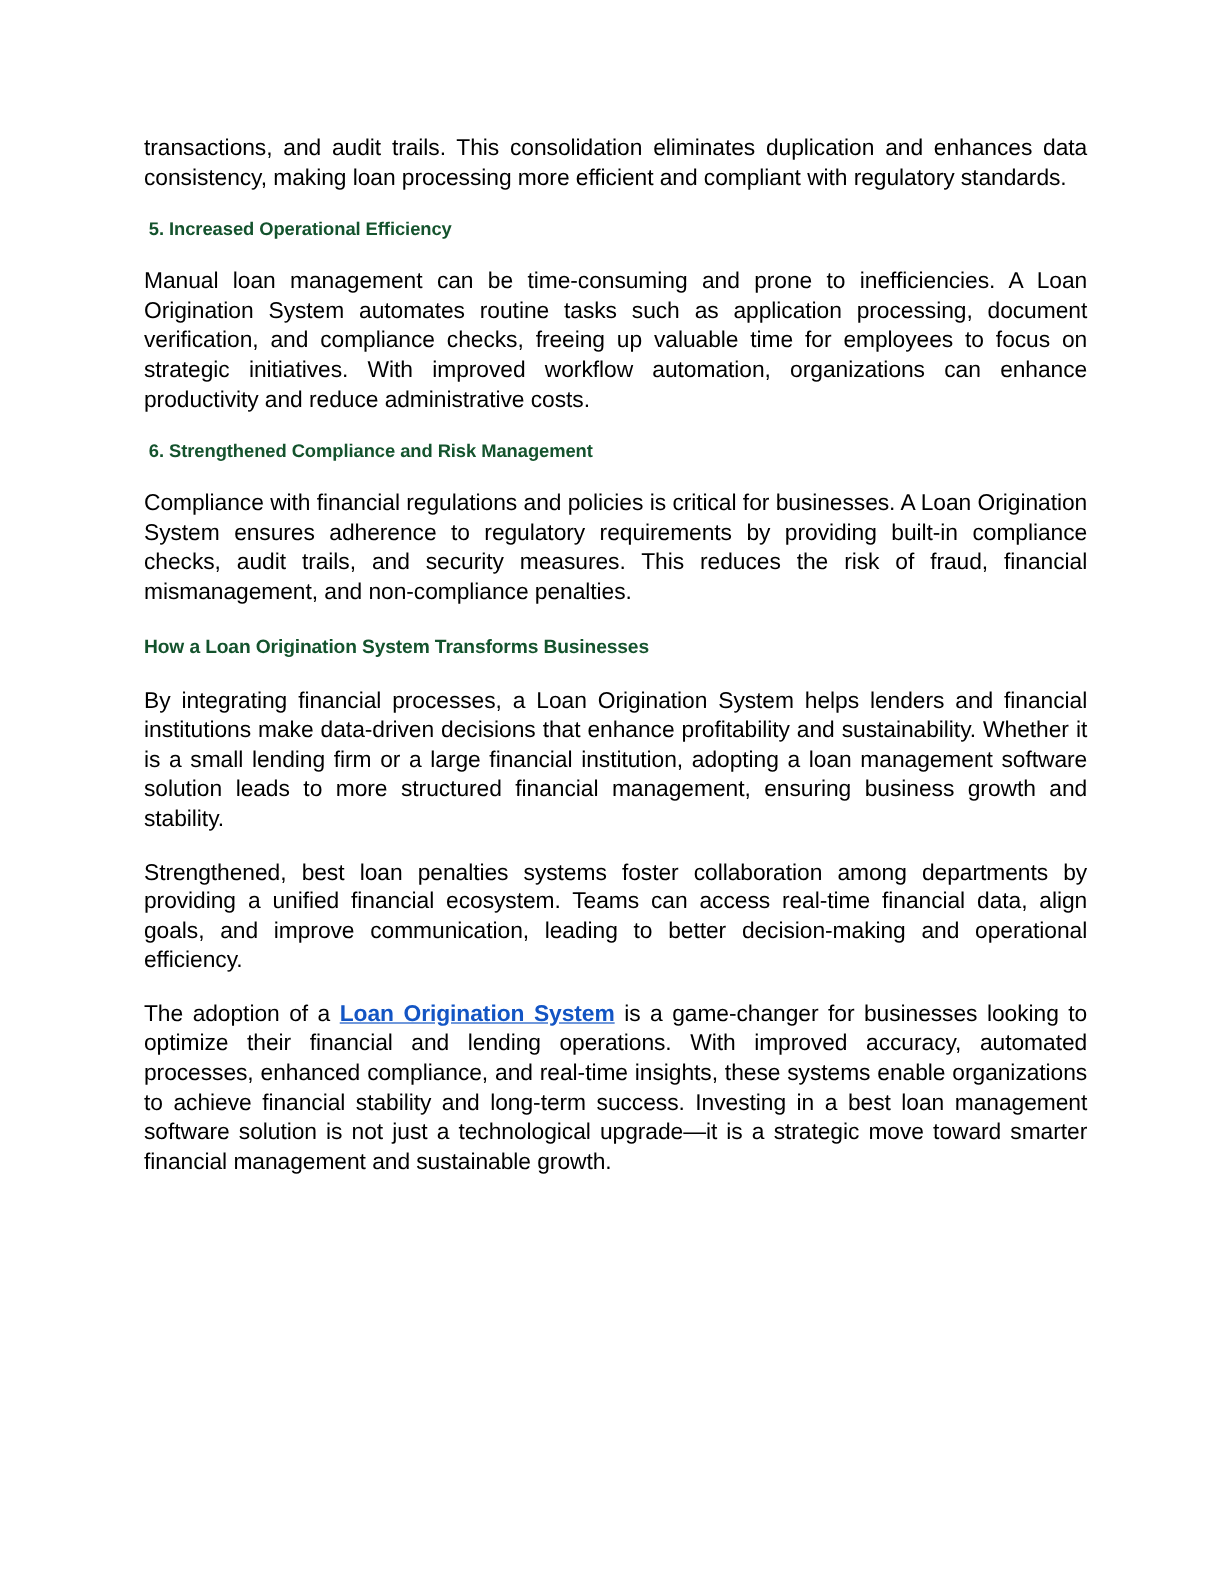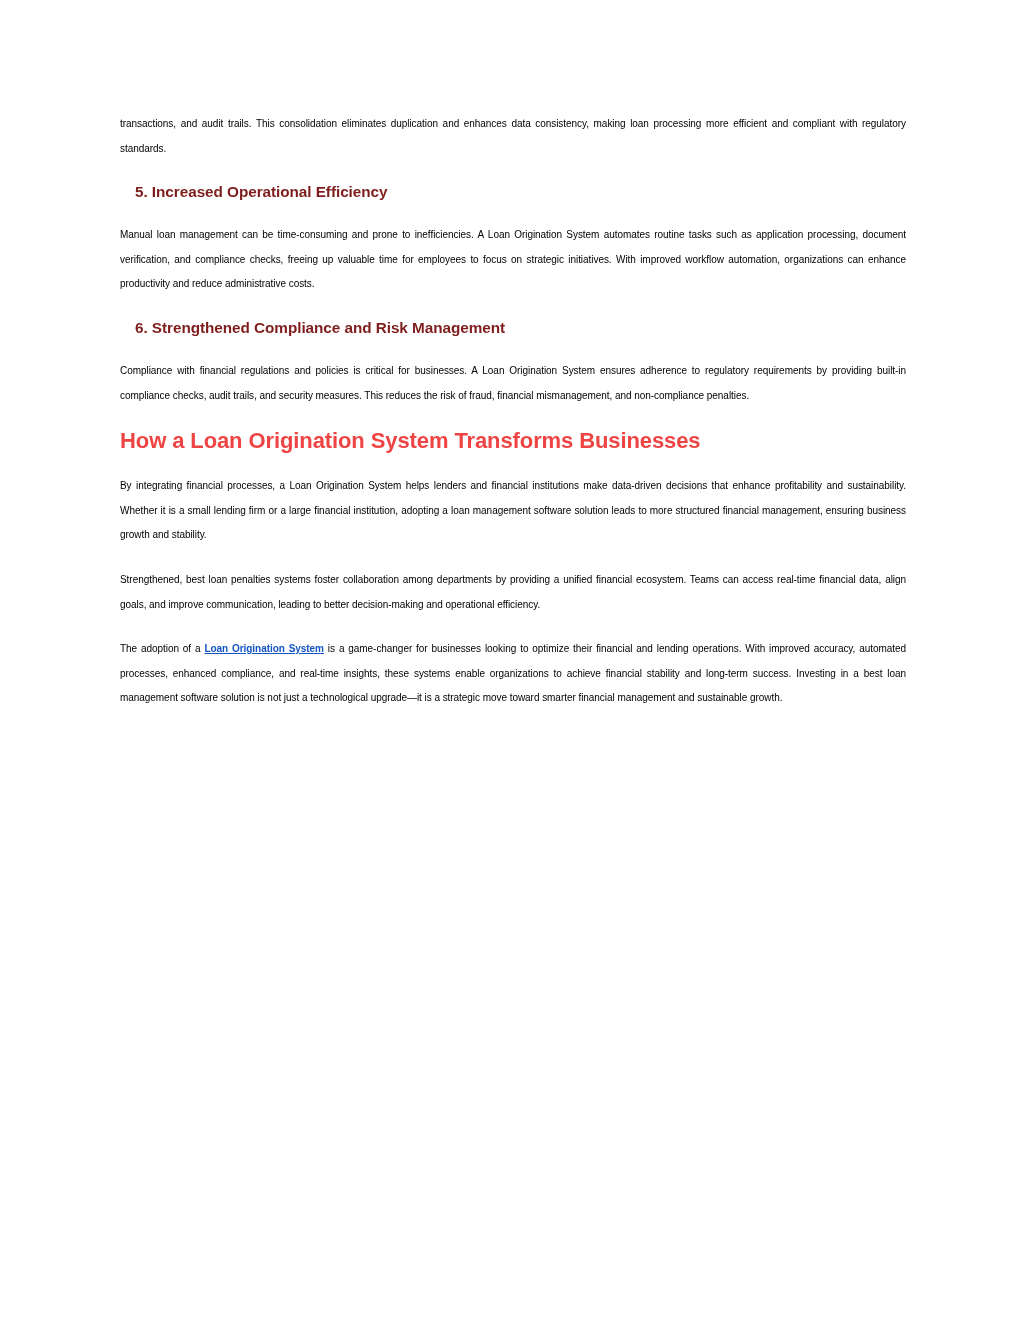--- a/index.html
+++ b/index.html
@@ -22,44 +22,44 @@
     box-sizing: border-box;
   }
   .content {
     position: absolute;
     left: 120px;
     top: 112px;
     width: 786px;
   }
   p.body-text {
     margin: 0 0 20px 0;
-    font-size: 10px;
+    font-size: 19px;
     line-height: 24.6px;
     text-align: justify;
     text-justify: inter-word;
     color: #000000;
     font-weight: normal;
     letter-spacing: -0.05px;
   }
   h3.sub-heading {
-    margin: 0 0 20px 15px;
+    margin: 0 0 20px 4px;
     font-size: 15.3px;
     line-height: 22px;
     font-weight: bold;
     text-align: left;
-    color: #7f1d1d;
+    color: #14532d;
     letter-spacing: -0.05px;
   }
   h2.section-heading {
     margin: 0 0 20px 0;
-    font-size: 22px;
+    font-size: 16px;
     line-height: 26px;
     font-weight: bold;
     text-align: left;
-    color: #ef4444;
+    color: #14532d;
     letter-spacing: -0.1px;
   }
   .spacer-before-h3 { margin-top: 2px; }
   .spacer-before-h2 { margin-top: 12px; }
   strong.inline-bold {
     font-weight: normal;
   }
   a.inline-link {
     color: #1355c4;
     font-weight: bold;

